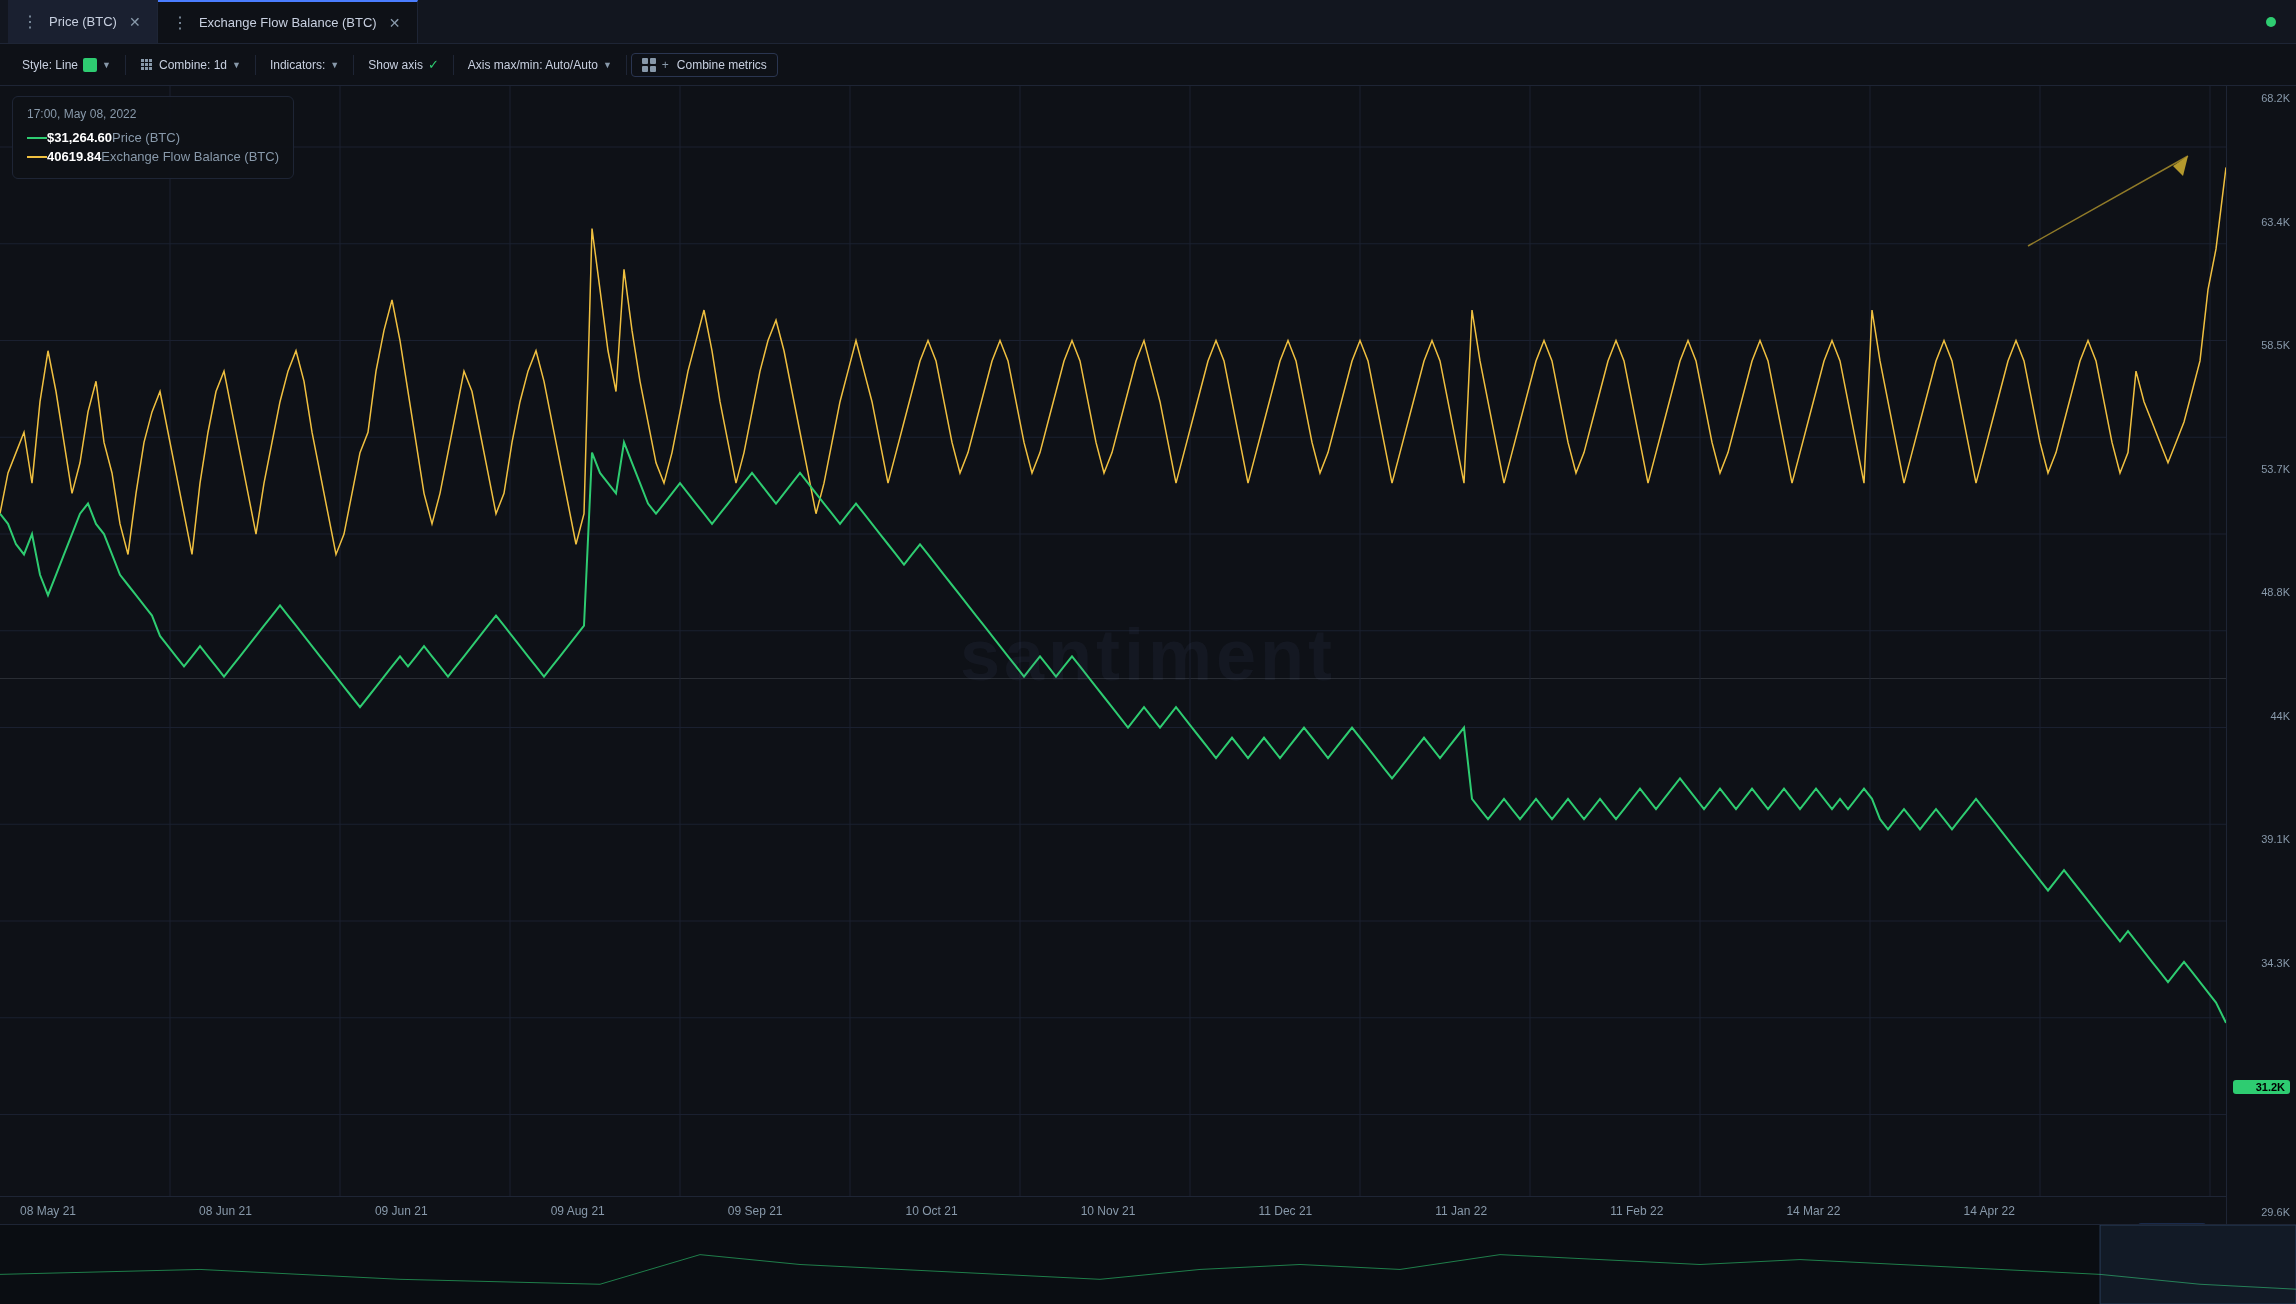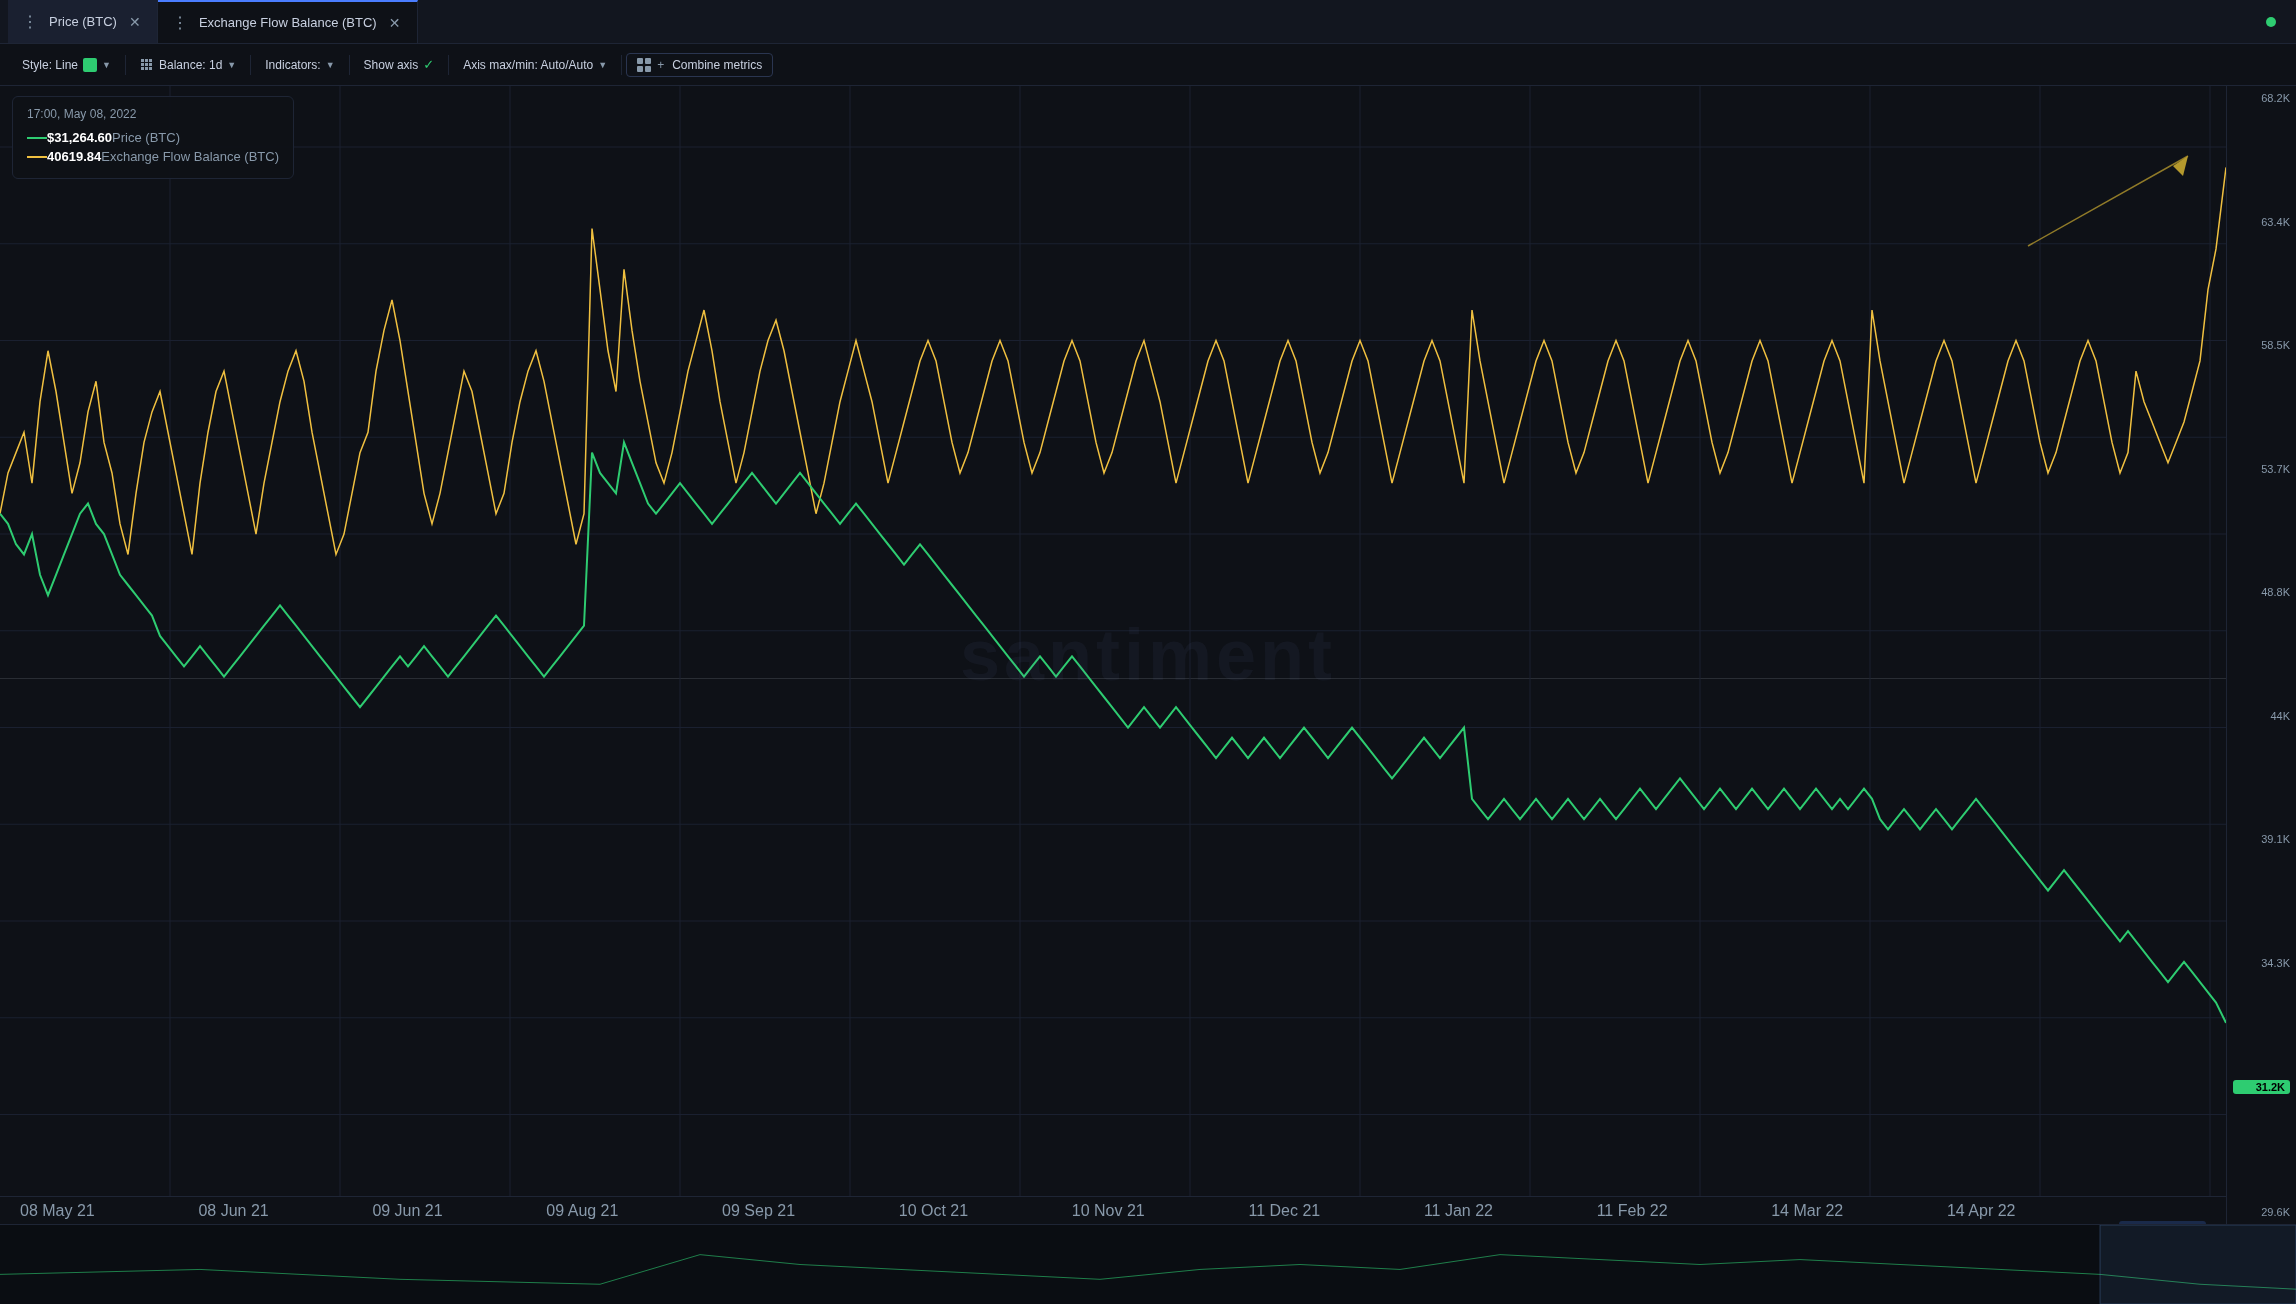--- a/index.html
+++ b/index.html
@@ -230,21 +230,21 @@
       left: 0;
       right: 70px;
       height: 28px;
       display: flex;
       align-items: center;
       justify-content: space-between;
       padding: 0 20px;
       border-top: 1px solid #1e2535;
     }
     .x-label {
-      font-size: 16px;
+      font-size: 12px;
       color: #8899aa;
     }
     .x-label.active {
       background: #1a2a4a;
       color: #c8d0e0;
       padding: 2px 6px;
       border-radius: 3px;
       margin-top: 42px;
     }
 
@@ -335,21 +335,21 @@
       <rect x="1" y="1" width="3" height="3" fill="#8899aa"></rect>
       <rect x="5" y="1" width="3" height="3" fill="#8899aa"></rect>
       <rect x="9" y="1" width="3" height="3" fill="#8899aa"></rect>
       <rect x="1" y="5" width="3" height="3" fill="#8899aa"></rect>
       <rect x="5" y="5" width="3" height="3" fill="#8899aa"></rect>
       <rect x="9" y="5" width="3" height="3" fill="#8899aa"></rect>
       <rect x="1" y="9" width="3" height="3" fill="#8899aa"></rect>
       <rect x="5" y="9" width="3" height="3" fill="#8899aa"></rect>
       <rect x="9" y="9" width="3" height="3" fill="#8899aa"></rect>
     </svg>
-    <span>Balance: 1d</span>
+    <span>Combine: 1d</span>
     <span class="chevron">▼</span>
   </div>
   <div class="toolbar-separator"></div>
   <div class="toolbar-item">
     <span>Indicators:</span>
     <span class="chevron">▼</span>
   </div>
   <div class="toolbar-separator"></div>
   <div class="toolbar-item">
     <span>Show axis</span>

